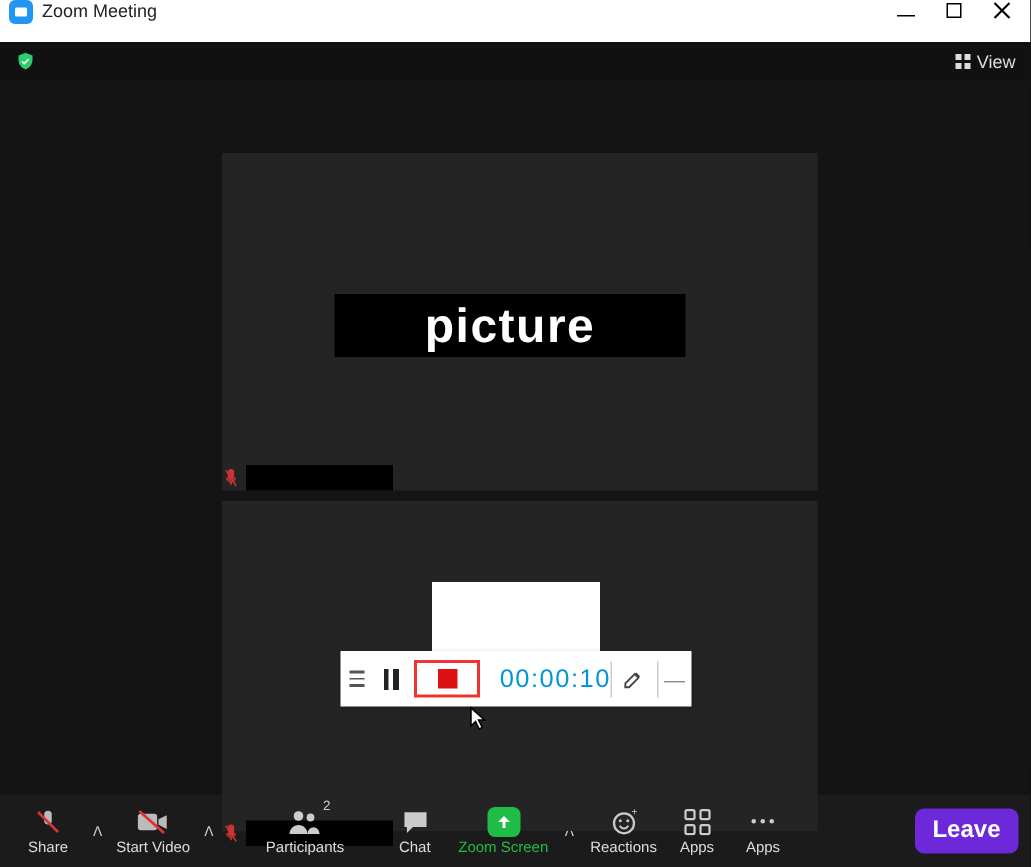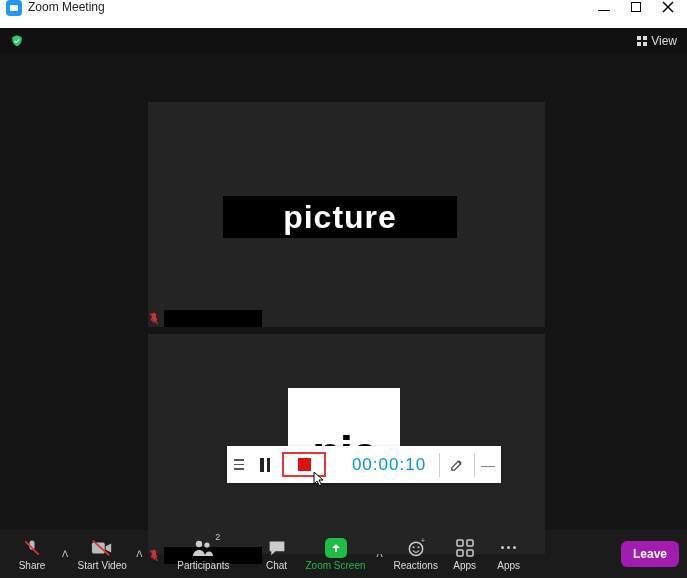--- a/index.html
+++ b/index.html
@@ -35,21 +35,21 @@
   .mute-ic svg { width:12px; height:14px; }
   .name-black { width:98px; height:17px; background:#000; }
   .bottom .name-tag { bottom:-10px; }
   
   .pic-box { position:absolute; left:75px; top:94px; width:234px; height:42px; background:#000; display:flex; align-items:center; justify-content:center; }
   .pic-text { color:#ffffff; font-weight:900; font-size:32px; letter-spacing:1px; }
   
   .share-box { position:absolute; left:140px; top:54px; width:112px; height:78px; background:#fff; display:flex; align-items:flex-end; justify-content:center; overflow:hidden; }
   .share-text { font-size:48px; font-weight:900; color:#000; letter-spacing:-2px; transform:translateY(15px); }
   
-  .rec-bar { position:absolute; left:227px; top:392px; width:274px; height:37px; background:#fff; display:flex; align-items:center; box-shadow:0 1px 3px rgba(0,0,0,.3); }
+  .rec-bar { position:absolute; left:227px; top:380px; width:234px; height:37px; background:#fff; display:flex; align-items:center; box-shadow:0 1px 3px rgba(0,0,0,.3); }
   .rec-cell { display:flex; align-items:center; justify-content:center; height:100%; }
   .divider { width:1px; height:24px; background:#ccc; }
   .drag-dots { width:24px; display:flex; flex-direction:column; gap:3px; align-items:center; padding:0 4px;}
   .drag-dots span { width:10px; height:1.5px; background:#555; display:block;}
   .pause-ic { width:28px; display:flex; gap:3px; justify-content:center;}
   .pause-ic span { width:3.5px; height:14px; background:#222; }
   .stop-wrap { width:32px; border:2.5px solid #e33; padding:4px; box-sizing:content-box; display:flex; align-items:center; justify-content:center; position:relative;}
   .stop-sq { width:13px; height:13px; background:#d11; }
   .timer-cell { flex:1; padding-left:10px; color:#0097d6; font-size:17px; letter-spacing:1px; font-family:'Segoe UI', Arial, sans-serif;}
   .pen-cell { width:34px; }
@@ -59,21 +59,21 @@
   
   .bottombar { height:48px; background:#1b1b1b; display:flex; align-items:center; padding:0 8px; color:#ccc; font-size:10px; }
   .tb-item { display:flex; flex-direction:column; align-items:center; justify-content:center; height:48px; gap:2px; cursor:pointer; position:relative;}
   .tb-item .ic { height:20px; display:flex; align-items:center; justify-content:center; }
   .tb-item .lbl { font-size:10px; color:#ddd; white-space:nowrap; }
   .chev { font-size:9px; color:#ccc; padding:0 6px; cursor:pointer;}
   .tb-sep { width:8px; }
   .badge { position:absolute; top:2px; right:14px; color:#ccc; font-size:9px; }
   .share .ic { width:22px; height:20px; background:#1fbd46; border-radius:5px; display:flex; align-items:center; justify-content:center; }
   .share .lbl { color:#1fbd46; }
-  .leave-btn { margin-left:auto; background:#a21caf; color:#fff; font-size:12px; font-weight:600; padding:6px 12px; border-radius:6px; cursor:pointer; border:none;}
+  .leave-btn { margin-left:auto; background:#6d28d9; color:#fff; font-size:16px; font-weight:600; padding:6px 12px; border-radius:6px; cursor:pointer; border:none;}
   .more-dots { display:flex; gap:3px; }
   .more-dots span { width:3px; height:3px; border-radius:50%; background:#ccc; }
   svg { display:block; }
 </style>
 </head>
 <body>
 
 <div class="titlebar">
   <div class="zoom-logo"></div>
   <div class="title-text">Zoom Meeting</div>

